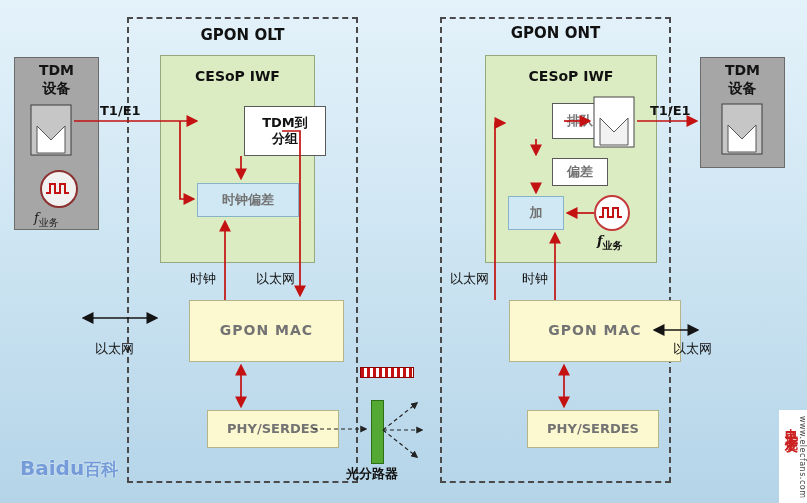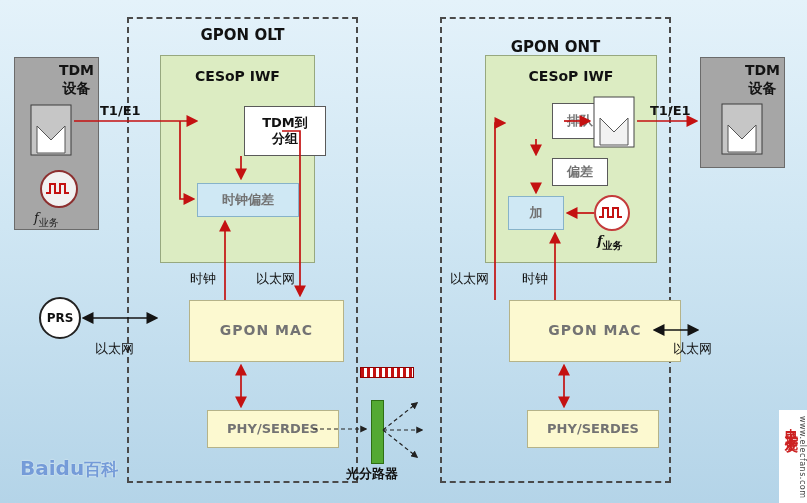--- a/index.html
+++ b/index.html
@@ -14,21 +14,21 @@
   .dashed{border:2px dashed #4a4a4a;background:transparent;}
   .green{background:#dcecc2;border:1px solid #97a87f;}
   .yellow{background:#fcf9d0;border:1px solid #b5b389;margin-left:29px;}
   .whitebx{background:#ffffff;border:1px solid #5a5a5a;margin-left:44px;}
   .bluebx{background:#cfe8f4;border:1px solid #87b3c9;}
   .graybx{background:#a6a6a6;border:1px solid #6b6b6b;}
   .red-t{color:#737373;font-weight:700;}
   .lbl{position:absolute;white-space:nowrap;font-size:13px;color:#111;}
   .ctr{text-align:center;}
   .title{font-size:15px;font-weight:600;color:#111;}
-  .devtitle{font-weight:700;font-size:14px;color:#141414;margin-left:20px;}
+  .devtitle{font-weight:700;font-size:14px;color:#141414;}
   .fser{font-family:"DejaVu Serif","Liberation Serif",serif;font-style:italic;}
   sub{font-size:10px;}
   .circle{position:absolute;box-sizing:border-box;border-radius:50%;background:#fff;border:2px solid #222;
     display:flex;align-items:center;justify-content:center;font-weight:700;font-size:12px;}
   #overlay{position:absolute;left:0;top:0;pointer-events:none;}
   .burst{position:absolute;height:9px;border:1px solid #8d0000;
     background:repeating-linear-gradient(90deg,#c41111 0 3px,#ffffff 3px 6px);}
   .splitbar{position:absolute;background:#53a933;border:1px solid #2e6e14;}
   #baidu{position:absolute;left:20px;top:456px;font-size:20px;font-weight:700;
     color:rgba(96,140,210,0.85);text-shadow:0 0 2px rgba(255,255,255,0.8);}
@@ -38,21 +38,21 @@
   #elecurl{position:absolute;left:798px;top:416px;writing-mode:vertical-rl;font-size:8px;color:#444;letter-spacing:0.5px;}
 </style>
 </head>
 <body>
 
 <div id="stage">
 
   <div class="panel dashed" style="left:127px;top:17px;width:231px;height:466px"></div>
   <div class="panel dashed" style="left:440px;top:17px;width:231px;height:466px"></div>
   <div class="lbl title ctr" style="left:127px;top:26px;width:231px">GPON OLT</div>
-  <div class="lbl title ctr" style="left:440px;top:38px;width:231px">GPON ONT</div>
+  <div class="lbl title ctr" style="left:440px;top:24px;width:231px">GPON ONT</div>
 
   <div class="panel green" style="left:160px;top:55px;width:155px;height:208px"></div>
   <div class="lbl red-t ctr" style="left:160px;top:68px;width:155px;font-size:14px">CESoP IWF</div>
 
   <div class="box whitebx" style="left:200px;top:106px;width:82px;height:50px;font-weight:600">
     <div>
       <span style="display:block">TDM到</span>
       <span style="display:block">分组</span>
     </div>
   </div>
@@ -106,21 +106,20 @@
   <div class="panel graybx" style="left:700px;top:57px;width:85px;height:111px"></div>
   <div class="lbl devtitle ctr" style="left:700px;top:62px;width:85px">TDM</div>
   <div class="lbl devtitle ctr" style="left:700px;top:80px;width:85px">设备</div>
   <div class="panel" style="left:721px;top:103px;width:42px;height:52px">
     <svg width="42" height="52" viewBox="0 0 42 52">
       <rect x="1" y="1" width="40" height="50" fill="#c6c6c6" stroke="#3d3d3d"></rect>
       <path d="M7 22 L21 36 L35 22 L35 49 L7 49 Z" fill="#ffffff" stroke="#555" stroke-width="1"></path>
     </svg>
   </div>
 
-  <div class="circle" style="left:39px;top:297px;width:42px;height:42px">PRS</div>
 
   <div class="splitbar" style="left:371px;top:400px;width:11px;height:62px"></div>
   <div class="burst" style="left:360px;top:367px;width:52px"></div>
   <div class="lbl" style="left:346px;top:465px;font-weight:600">光分路器</div>
 
   <div class="lbl" style="left:100px;top:103px;font-weight:600">T1/E1</div>
   <div class="lbl" style="left:190px;top:270px">时钟</div>
   <div class="lbl" style="left:256px;top:270px">以太网</div>
   <div class="lbl" style="left:95px;top:340px">以太网</div>
   <div class="lbl" style="left:450px;top:270px">以太网</div>

